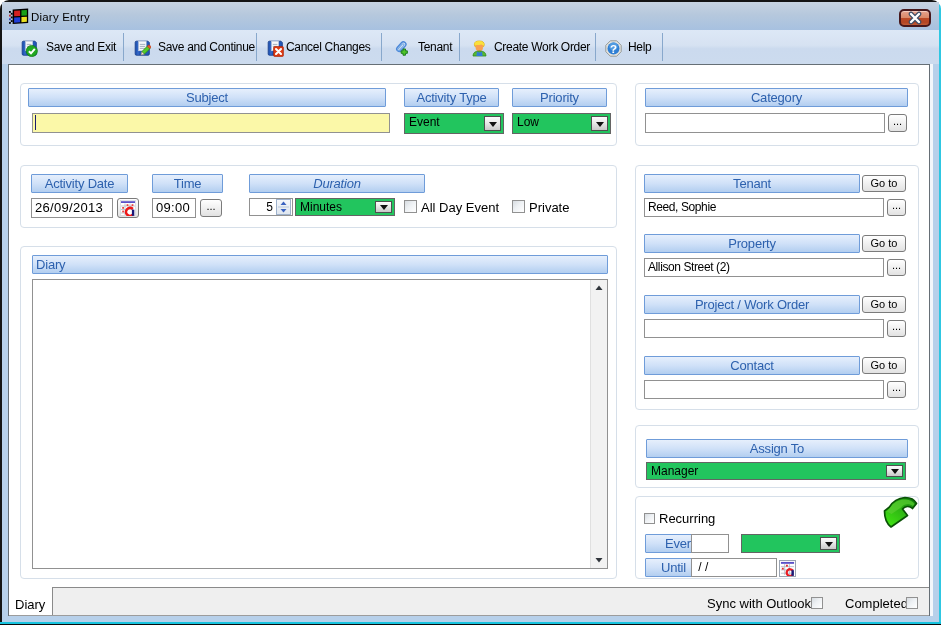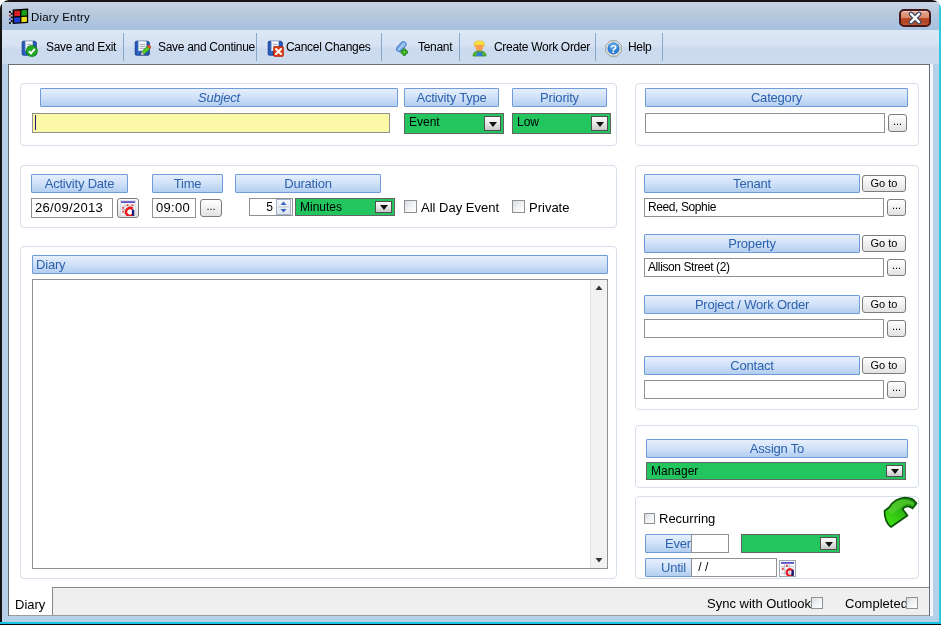--- a/index.html
+++ b/index.html
@@ -153,21 +153,21 @@
 </svg>
 
 <div class="grp" style="left:20px; top:83px;  width:597px; height:63px;"></div>
 <div class="grp" style="left:635px; top:83px; width:284px; height:63px;"></div>
 <div class="grp" style="left:20px; top:165px; width:597px; height:63px;"></div>
 <div class="grp" style="left:635px; top:165px; width:284px; height:245px;"></div>
 <div class="grp" style="left:20px; top:246px; width:597px; height:333px;"></div>
 <div class="grp" style="left:635px; top:425px; width:284px; height:63px;"></div>
 <div class="grp" style="left:635px; top:496px; width:284px; height:83px;"></div>
 
-<div class="hdr" style="left:40px; top:88px; width:358px;font-style:italic;">Subject</div>
+<div class="hdr" style="left:28px; top:88px; width:358px;">Subject</div>
 <div class="inp" style="left:32px; top:113px; width:358px; height:20px; background:#fbf8a8;"></div>
 <div class="abs" style="left:35px; top:115px; width:1px; height:15px; background:#1a1a6e;"></div>
 <div class="hdr" style="left:404px; top:88px; width:95px;">Activity Type</div>
 <div class="combo" style="left:404px; top:113px; width:100px; height:21px;">Event<span class="carr"></span></div>
 <div class="hdr" style="left:512px; top:88px; width:95px;">Priority</div>
 <div class="combo" style="left:512px; top:113px; width:99px; height:21px;">Low<span class="carr"></span></div>
 <div class="hdr" style="left:645px; top:88px; width:263px;">Category</div>
 <div class="inp" style="left:645px; top:113px; width:240px; height:20px;"></div>
 <div class="btn" style="left:888px; top:114px; width:19px; height:18px; line-height:12px;">...</div>
 
@@ -185,21 +185,21 @@
   <rect x="6.6" y="4.2" width="1.8" height="1.8" fill="#e84444"></rect>
   <rect x="11.6" y="4.2" width="1.8" height="1.8" fill="#e84444"></rect>
   <rect x="2.2" y="7" width="1.8" height="1.8" fill="#e84444"></rect>
   <rect x="2.2" y="10.6" width="1.8" height="1.8" fill="#e84444"></rect>
   <path d="M12.8 9 A4 4 0 1 0 12.8 14.8" fill="none" stroke="#ee1818" stroke-width="2.6"></path>
   <rect x="11.9" y="9.6" width="2.4" height="6.2" fill="#181878"></rect>
 </svg>
 <div class="hdr" style="left:152px; top:174px; width:71px;">Time</div>
 <div class="inp" style="left:152px; top:198px; width:44px; height:20px; font-size:13px; letter-spacing:0.3px;">09:00</div>
 <div class="btn" style="left:200px; top:199px; width:22px; height:18px; line-height:12px;">...</div>
-<div class="hdr" style="left:235px; top:174px; width:146px;">Duration</div>
+<div class="hdr" style="left:249px; top:174px; width:176px;font-style:italic;">Duration</div>
 <div class="inp" style="left:249px; top:198px; width:44px; height:18px; text-align:right; padding-right:19px;">5</div>
 <div class="abs" style="left:276px; top:199px; width:15px; height:16px; background:linear-gradient(180deg,#f4f7fb,#dfe6ef); border:1px solid #9eb2cc;">
   <svg width="13" height="14" viewBox="0 0 13 14" style="position:absolute;left:0;top:0;">
     <path d="M6.5 1.5 L9.5 5 L3.5 5 Z" fill="#3a62c0"></path>
     <path d="M6.5 12.5 L9.5 9 L3.5 9 Z" fill="#3a62c0"></path>
     <line x1="1" y1="7" x2="12" y2="7" stroke="#b8c6da" stroke-width="1"></line>
   </svg>
 </div>
 <div class="combo" style="left:295px; top:198px; width:100px; height:18px;">Minutes<span class="carr"></span></div>
 <span class="cb" style="left:404px; top:200px;"></span>

